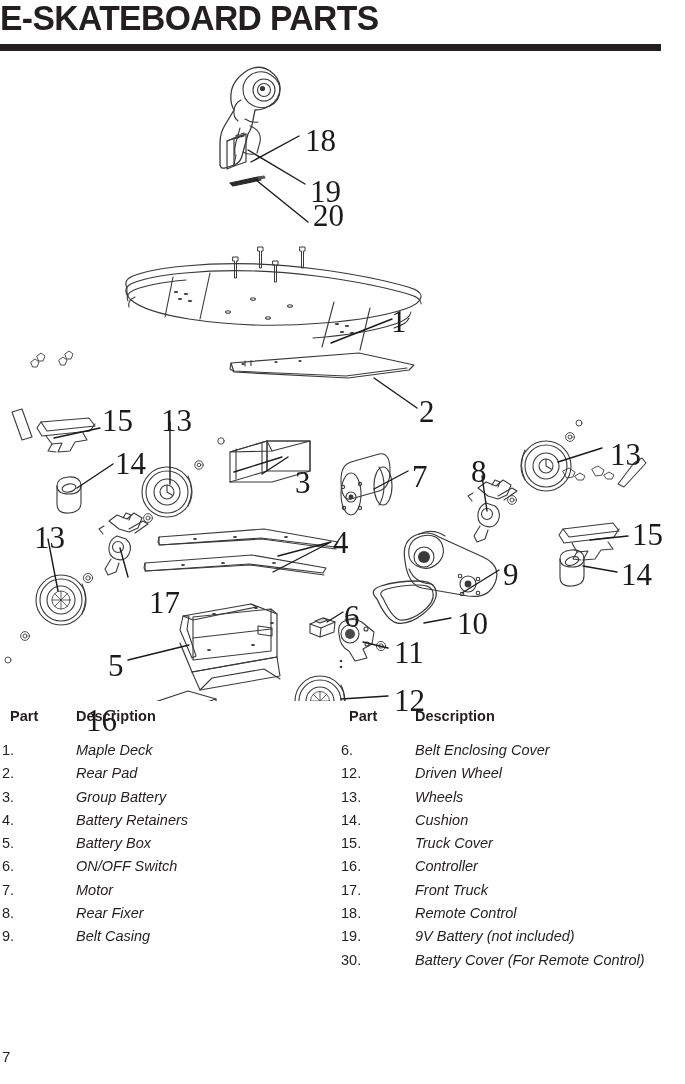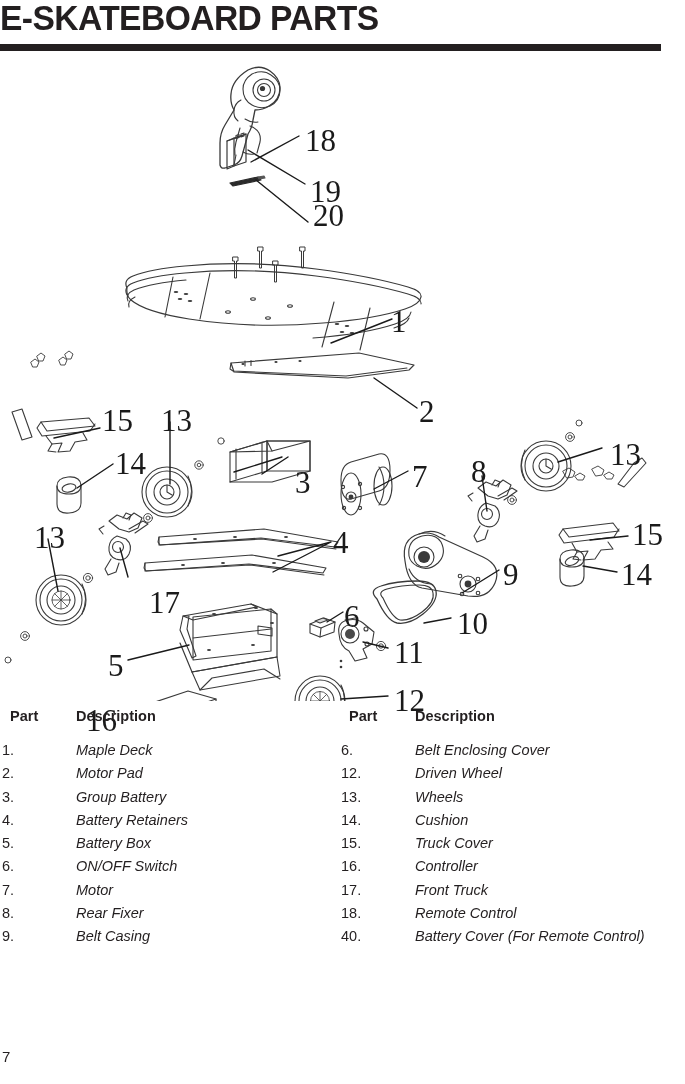--- a/index.html
+++ b/index.html
@@ -493,21 +493,21 @@
       <span class="h-part">Part</span>
       <span class="h-desc">Description</span>
     </div>
     <div class="parts-rows">
       <div class="part-row">
         <span class="p-num">1.</span>
         <span class="p-desc">Maple Deck</span>
       </div>
       <div class="part-row">
         <span class="p-num">2.</span>
-        <span class="p-desc">Motor Pad</span>
+        <span class="p-desc">Rear Pad</span>
       </div>
       <div class="part-row">
         <span class="p-num">3.</span>
         <span class="p-desc">Group Battery</span>
       </div>
       <div class="part-row">
         <span class="p-num">4.</span>
         <span class="p-desc">Battery Retainers</span>
       </div>
       <div class="part-row">
@@ -565,21 +565,25 @@
       </div>
       <div class="part-row">
         <span class="p-num">17.</span>
         <span class="p-desc">Front Truck</span>
       </div>
       <div class="part-row">
         <span class="p-num">18.</span>
         <span class="p-desc">Remote Control</span>
       </div>
       <div class="part-row">
-        <span class="p-num">40.</span>
+        <span class="p-num">19.</span>
+        <span class="p-desc">9V Battery (not included)</span>
+      </div>
+      <div class="part-row">
+        <span class="p-num">30.</span>
         <span class="p-desc">Battery Cover (For Remote Control)</span>
       </div>
     </div>
   </div>
 
 </div>
 
 <div id="page-number">7</div>
 
 </body></html>

